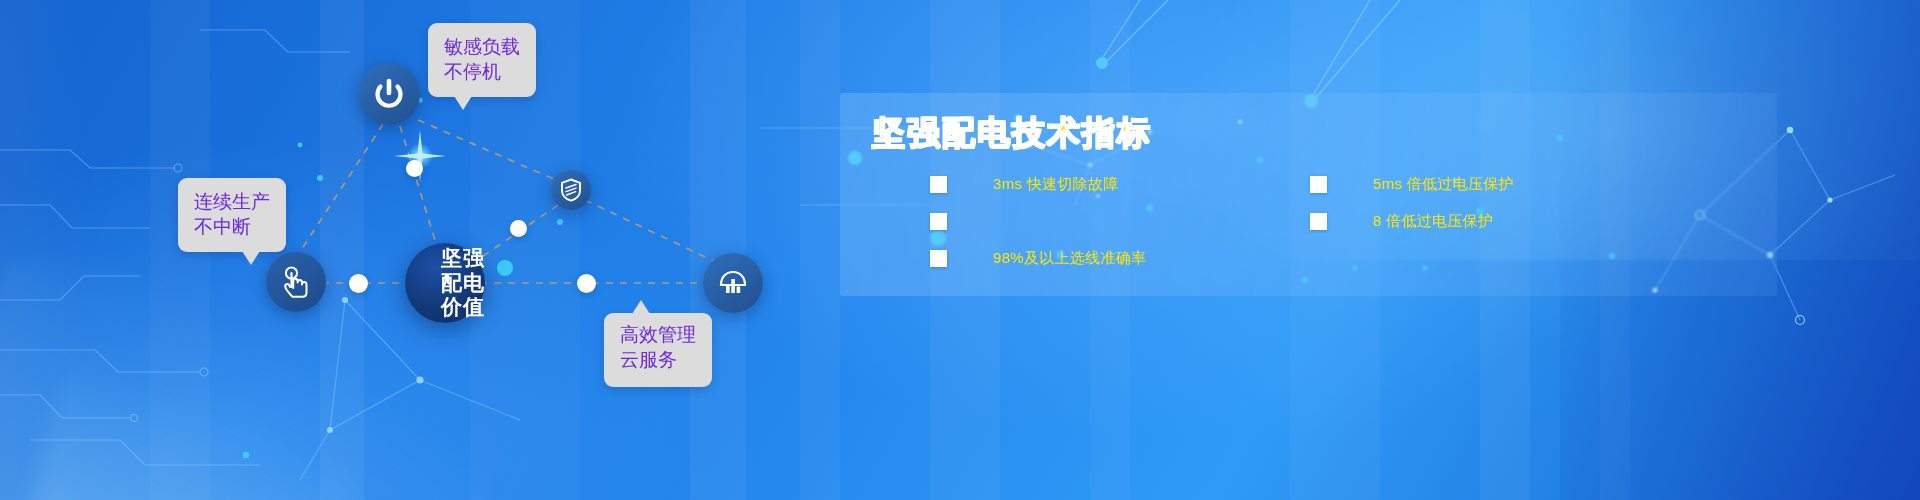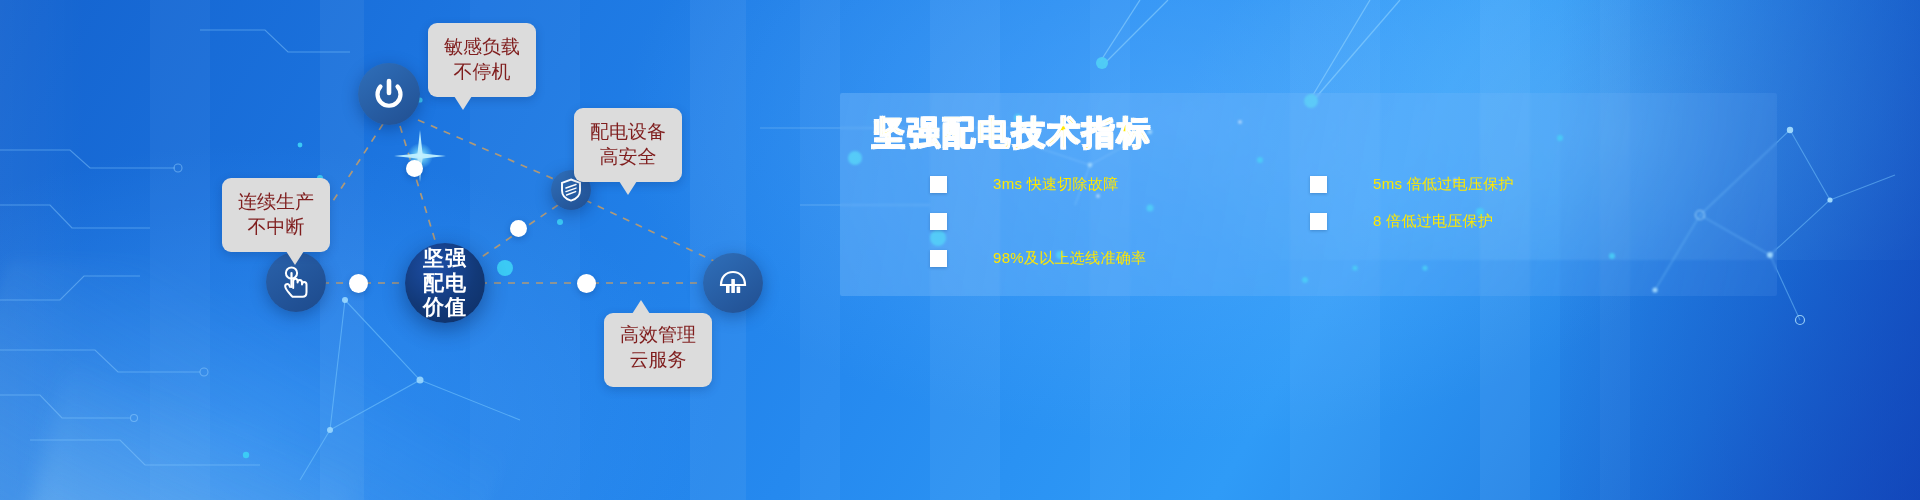--- a/index.html
+++ b/index.html
@@ -69,24 +69,24 @@
     box-shadow:0 2px 6px rgba(0,40,100,0.25);
   }
 
   .sparkle { position:absolute; pointer-events:none; }
 
   
   .callout {
     position:absolute;
     background:#dcdcdc;
     border-radius:9px;
-    color:#7f1d1d;
+    color:#6d28d9;
     font-size:19px;
     line-height:1.34;
-    text-align:center;
+    text-align:left;
     padding:11px 16px 12px;
     box-shadow:0 3px 10px rgba(0,35,95,0.22);
     white-space:nowrap;
   }
   .callout i { display:block; font-style:normal; }
   .callout::after {
     content:""; position:absolute; width:0; height:0;
     border-left:9px solid transparent; border-right:9px solid transparent;
     border-top:14px solid #dcdcdc;
   }
@@ -303,44 +303,40 @@
 
   <div class="node node-icon" style="left:703px; top:253px; width:60px; height:60px;">
     <svg width="32" height="30" viewBox="0 0 32 30">
       <path d="M4 17 C4 9 9 4 16 4 C23 4 28 9 28 17 Z" fill="none" stroke="#fff" stroke-width="2.2"></path>
       <rect x="9" y="16" width="3.6" height="9" fill="#fff" rx="0.6"></rect>
       <rect x="14.3" y="11" width="3.6" height="14" fill="#fff" rx="0.6"></rect>
       <rect x="19.6" y="18.5" width="3.6" height="6.5" fill="#fff" rx="0.6"></rect>
     </svg>
   </div>
 
-  <div class="node node-center" style="left:405px; top:243px; width:80px; height:80px;">
+  <div class="node node-center" style="left:405px; top:243px; width:80px; height:80px;justify-content:flex-end;">
     <div>
       <span>坚强</span>
       <span>配电</span>
       <span>价值</span>
     </div>
   </div>
 
   <div class="dot-white" style="left:406px; top:160px; width:17px; height:17px;"></div>
   <div class="dot-white" style="left:510px; top:220px; width:17px; height:17px;"></div>
   <div class="dot-white" style="left:349px; top:274px; width:19px; height:19px;"></div>
   <div class="dot-white" style="left:577px; top:274px; width:19px; height:19px;"></div>
 
   <div class="callout tail-bl" style="left:428px; top:23px;">
     <i>敏感负载</i>
     <i>不停机</i>
   </div>
 
-  <div class="callout tail-bc" style="left:574px; top:108px;">
-    <i>配电设备</i>
-    <i>高安全</i>
-  </div>
-
-  <div class="callout tail-br" style="left:178px; top:178px;margin-left:44px;">
+
+  <div class="callout tail-br" style="left:178px; top:178px;">
     <i>连续生产</i>
     <i>不中断</i>
   </div>
 
   <div class="callout tail-tl" style="left:604px; top:313px;font-family:Liberation Mono, monospace;">
     <i>高效管理</i>
     <i>云服务</i>
   </div>
 </div>
 

